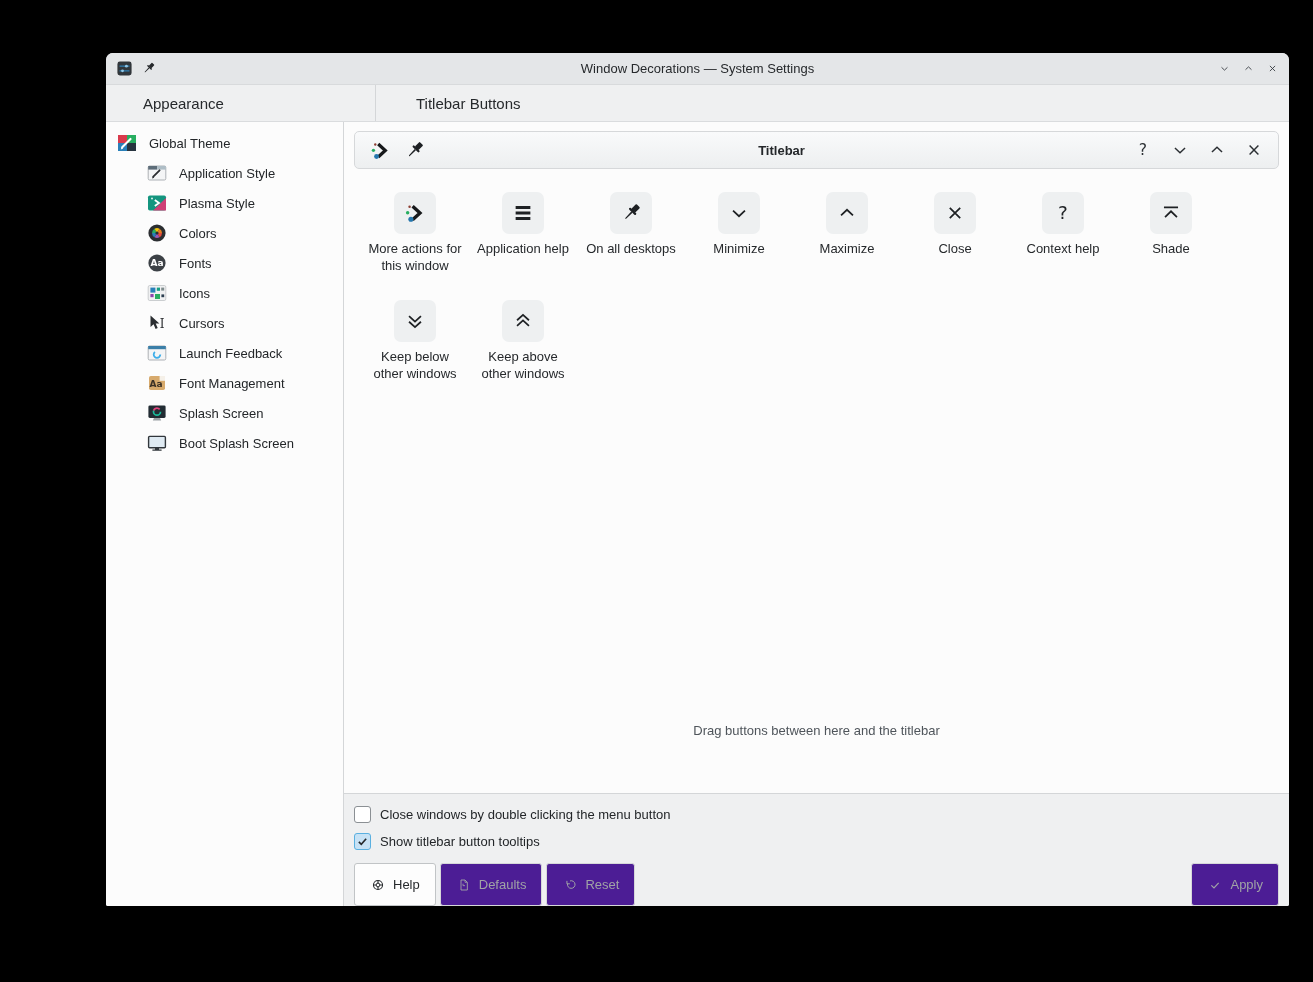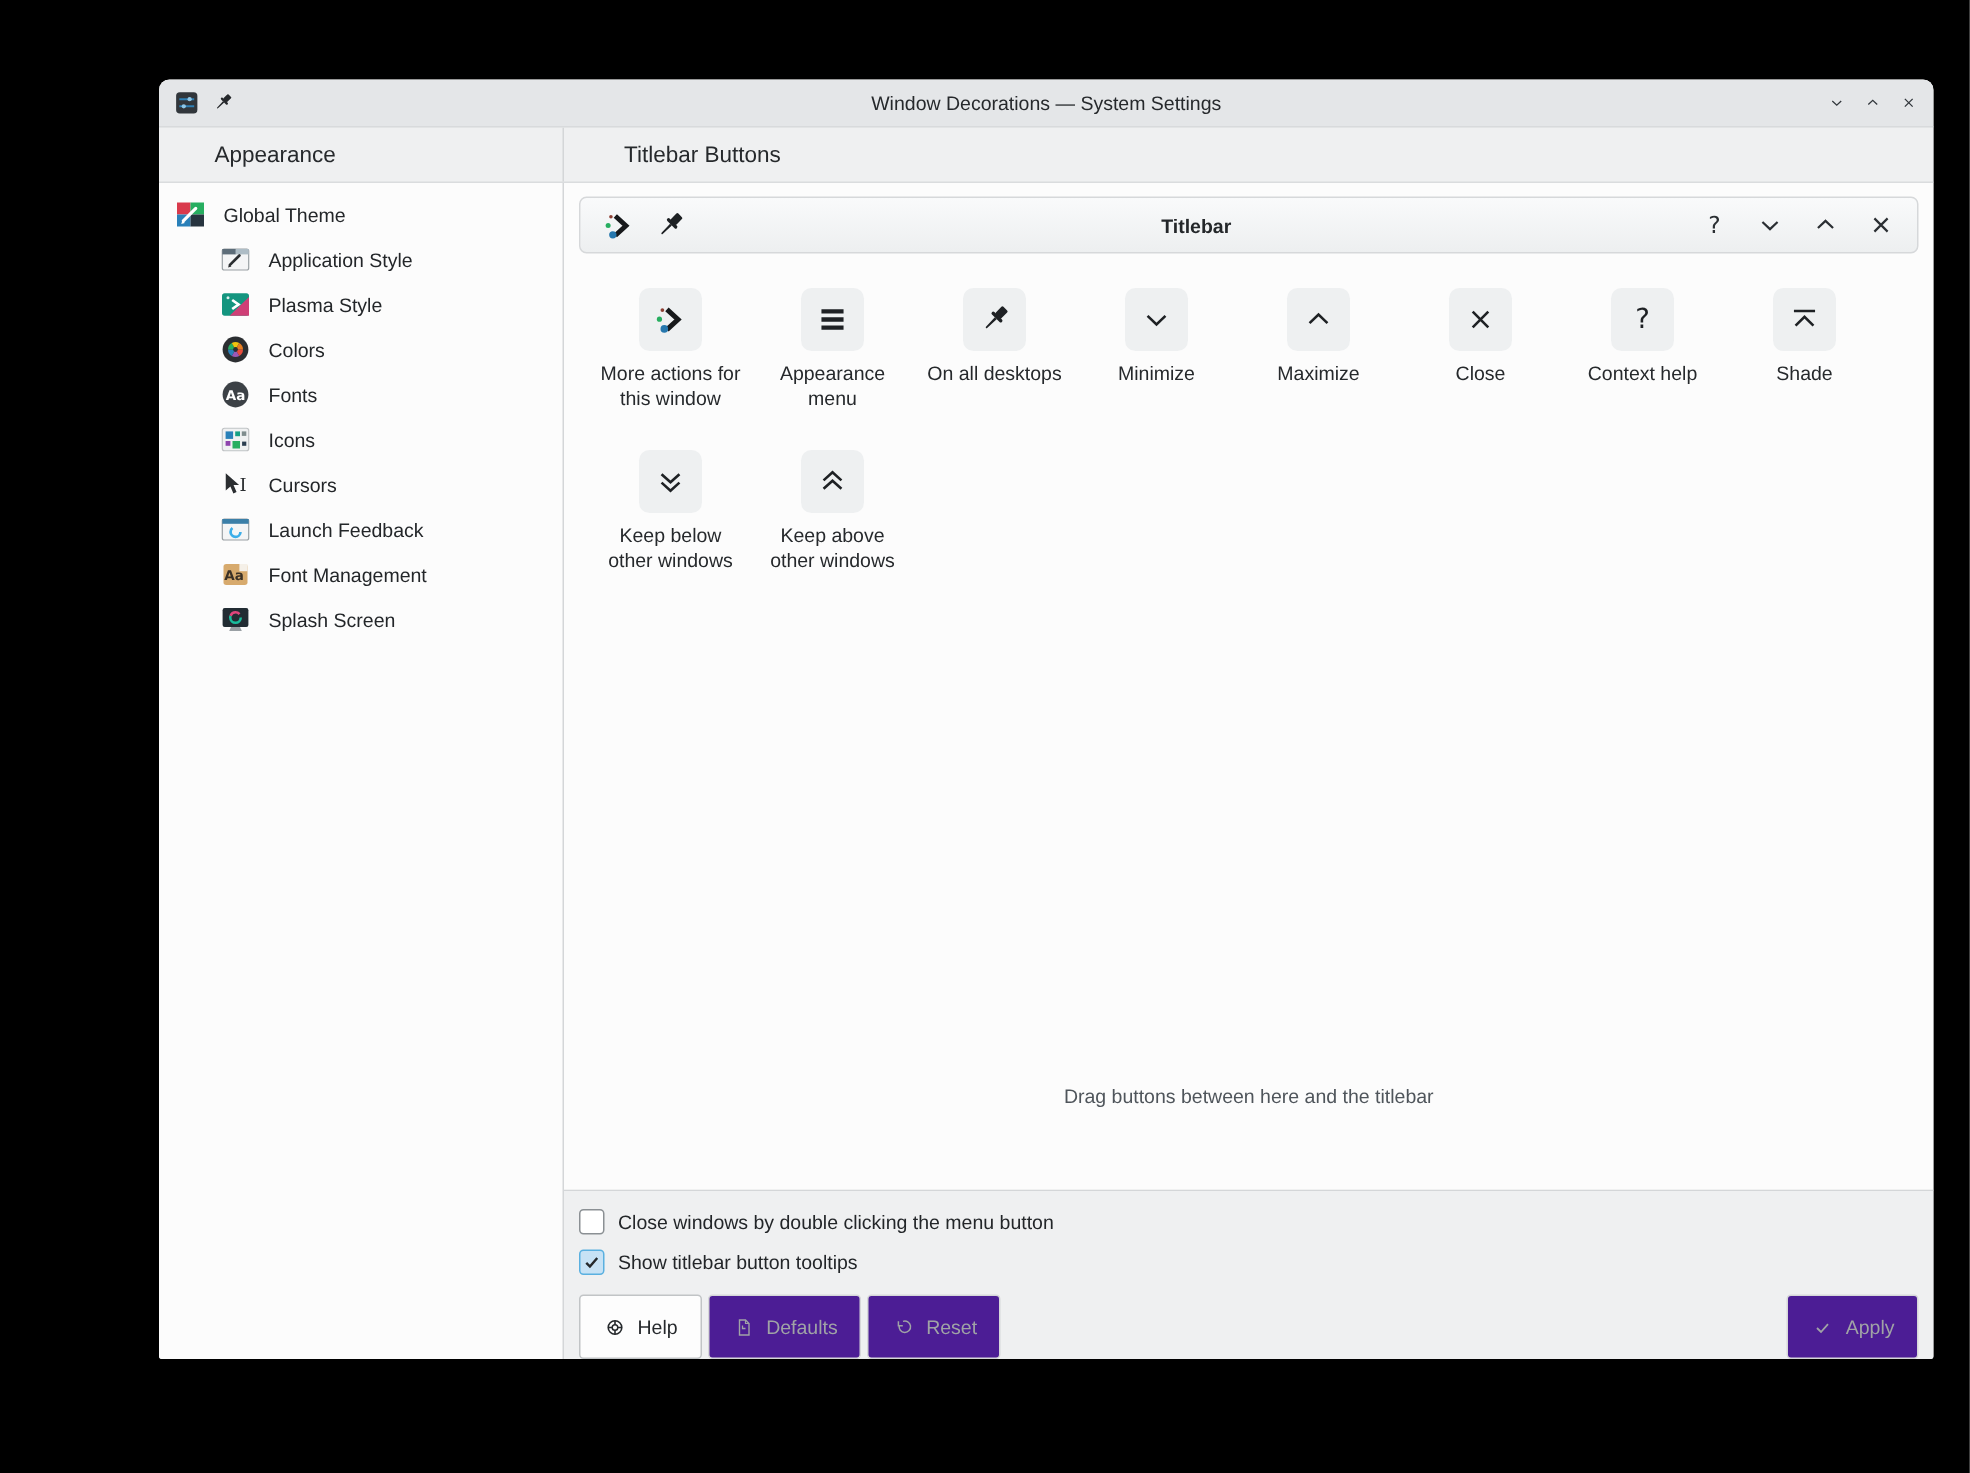--- a/index.html
+++ b/index.html
@@ -30,21 +30,21 @@
     border-bottom:1px solid #dadcde;}
   .sidebar-header{width:270px;flex:0 0 auto;display:flex;align-items:center;
     padding:0 13px 0 11px;border-right:1px solid var(--border);}
   .main-header{flex:1;display:flex;align-items:center;padding:0 0 0 14px;}
   .hdr-back{width:17px;height:17px;color:#3a3f44;}
   .hdr-title{font-size:15px;margin-left:9px;color:#26292c;}
   .hdr-burger{margin-left:auto;width:18px;height:18px;color:#2c3034;}
 
   
   .body-row{flex:1;display:flex;min-height:0;}
-  .sidebar{width:270px;flex:0 0 auto;background:var(--view-bg);
+  .sidebar{width:238px;flex:0 0 auto;background:var(--view-bg);
     border-right:1px solid var(--border);padding-top:6px;}
   .side-item{height:30px;display:flex;align-items:center;font-size:13px;cursor:default;}
   .side-item .icon{width:20px;height:20px;flex:0 0 auto;}
   .side-item.lvl0 .icon{margin-left:11px;}
   .side-item.lvl1 .icon{margin-left:41px;}
   .side-item .lbl{margin-left:12px;white-space:nowrap;}
   .side-item.selected{background:var(--accent);color:#fff;}
 
   .main{flex:1;display:flex;flex-direction:column;min-width:0;}
   .view{flex:1;background:var(--view-bg);position:relative;overflow:hidden;}
@@ -258,20 +258,29 @@
           <span class="icon">
             <svg viewBox="0 0 20 20">
               <rect x="1.4" y="2.4" width="17.2" height="12.6" rx="1.4" fill="#222c33"></rect>
               <circle cx="10" cy="8.7" r="3.5" fill="none" stroke="#1abc9c" stroke-width="1.7" stroke-dasharray="12 10"></circle>
               <circle cx="10" cy="8.7" r="3.5" fill="none" stroke="#e0447c" stroke-width="1.7" stroke-dasharray="7 15" stroke-dashoffset="-12"></circle>
               <path d="M7 15 h6 l1.2 2.6 h-8.4 Z" fill="#9aa0a4"></path>
             </svg>
           </span>
           <span class="lbl">Splash Screen</span>
         </div>
+        <div class="side-item lvl1">
+          <span class="icon">
+            <svg viewBox="0 0 20 20">
+              <rect x="1.6" y="3.4" width="16.8" height="11.4" rx="1" fill="#dfeaf2" stroke="#31363b" stroke-width="1.4"></rect>
+              <path d="M8 14.8 h4 v1.6 h2.6 v1.3 h-9.2 v-1.3 h2.6 Z" fill="#31363b"></path>
+            </svg>
+          </span>
+          <span class="lbl">Boot Splash Screen</span>
+        </div>
       </div>
 
     <div class="main">
       <div class="view">
         <div class="preview-titlebar">
           <span class="pv-left" id="pv-left">
               <span class="icon">
                 <svg viewBox="0 0 24 24">
                   <path d="M9.8 5.8 L16.6 12 L9.8 18.2" fill="none" stroke="#17191b" stroke-width="3.1"></path>
                   <circle cx="7" cy="6.2" r="1.15" fill="#8d3f33"></circle>
@@ -328,21 +337,21 @@
               <div class="pal-label">More actions for this window</div>
             </div>
             <div class="pal-cell">
               <div class="pal-iconbox">
                 <span class="icon">
                   <svg viewBox="0 0 24 24">
                     <path d="M5.2 7 H18.8 M5.2 12 H18.8 M5.2 17 H18.8" stroke="currentColor" fill="none" stroke-width="2.7"></path>
                   </svg>
                 </span>
               </div>
-              <div class="pal-label">Appearance menu</div>
+              <div class="pal-label">Application help</div>
             </div>
             <div class="pal-cell">
               <div class="pal-iconbox">
                 <span class="icon">
                   <svg viewBox="0 0 24 24">
                     <g transform="rotate(45 12 12)" fill="currentColor">
                       <rect x="9.5" y="2.6" width="5" height="6.6" rx="0.9"></rect>
                       <rect x="7.7" y="8.8" width="8.6" height="2.1" rx="1"></rect>
                       <path d="M11.2 10.9 h1.6 l-0.3 8 a0.5 0.5 0 0 1 -1 0 Z"></path>
                     </g>

